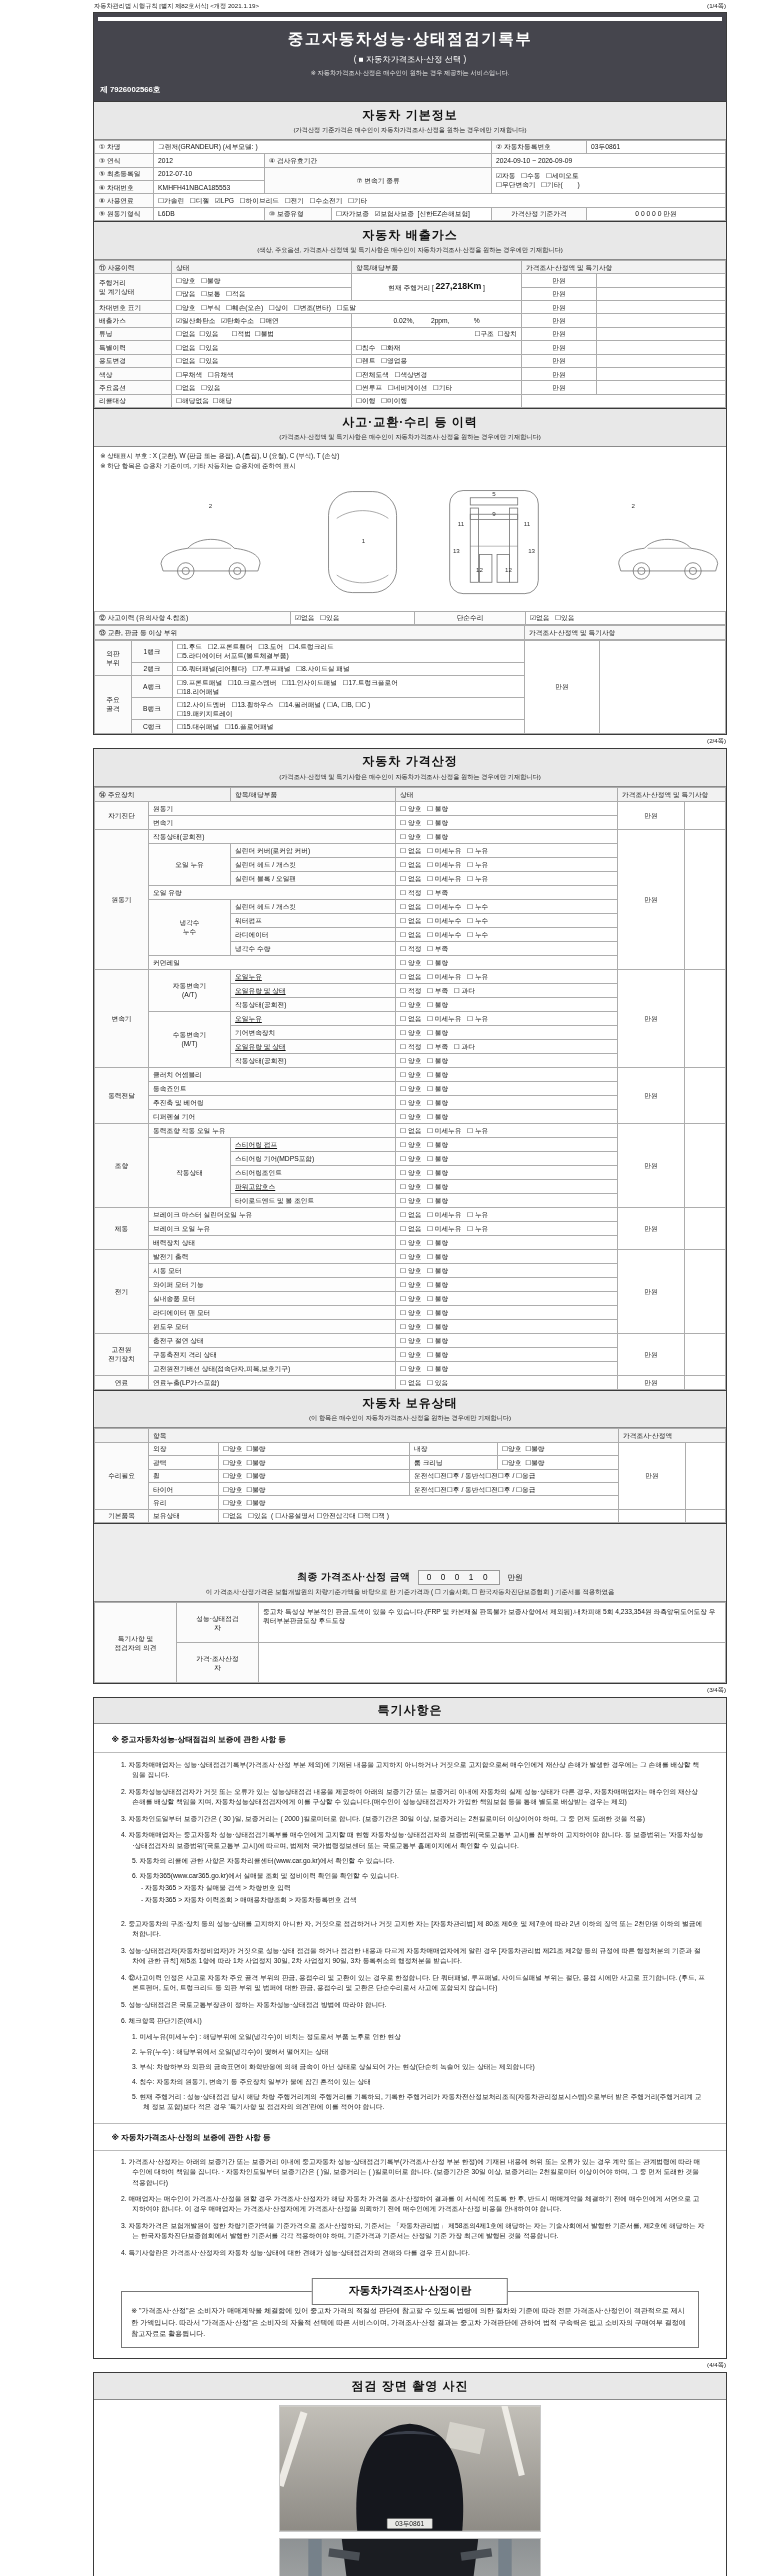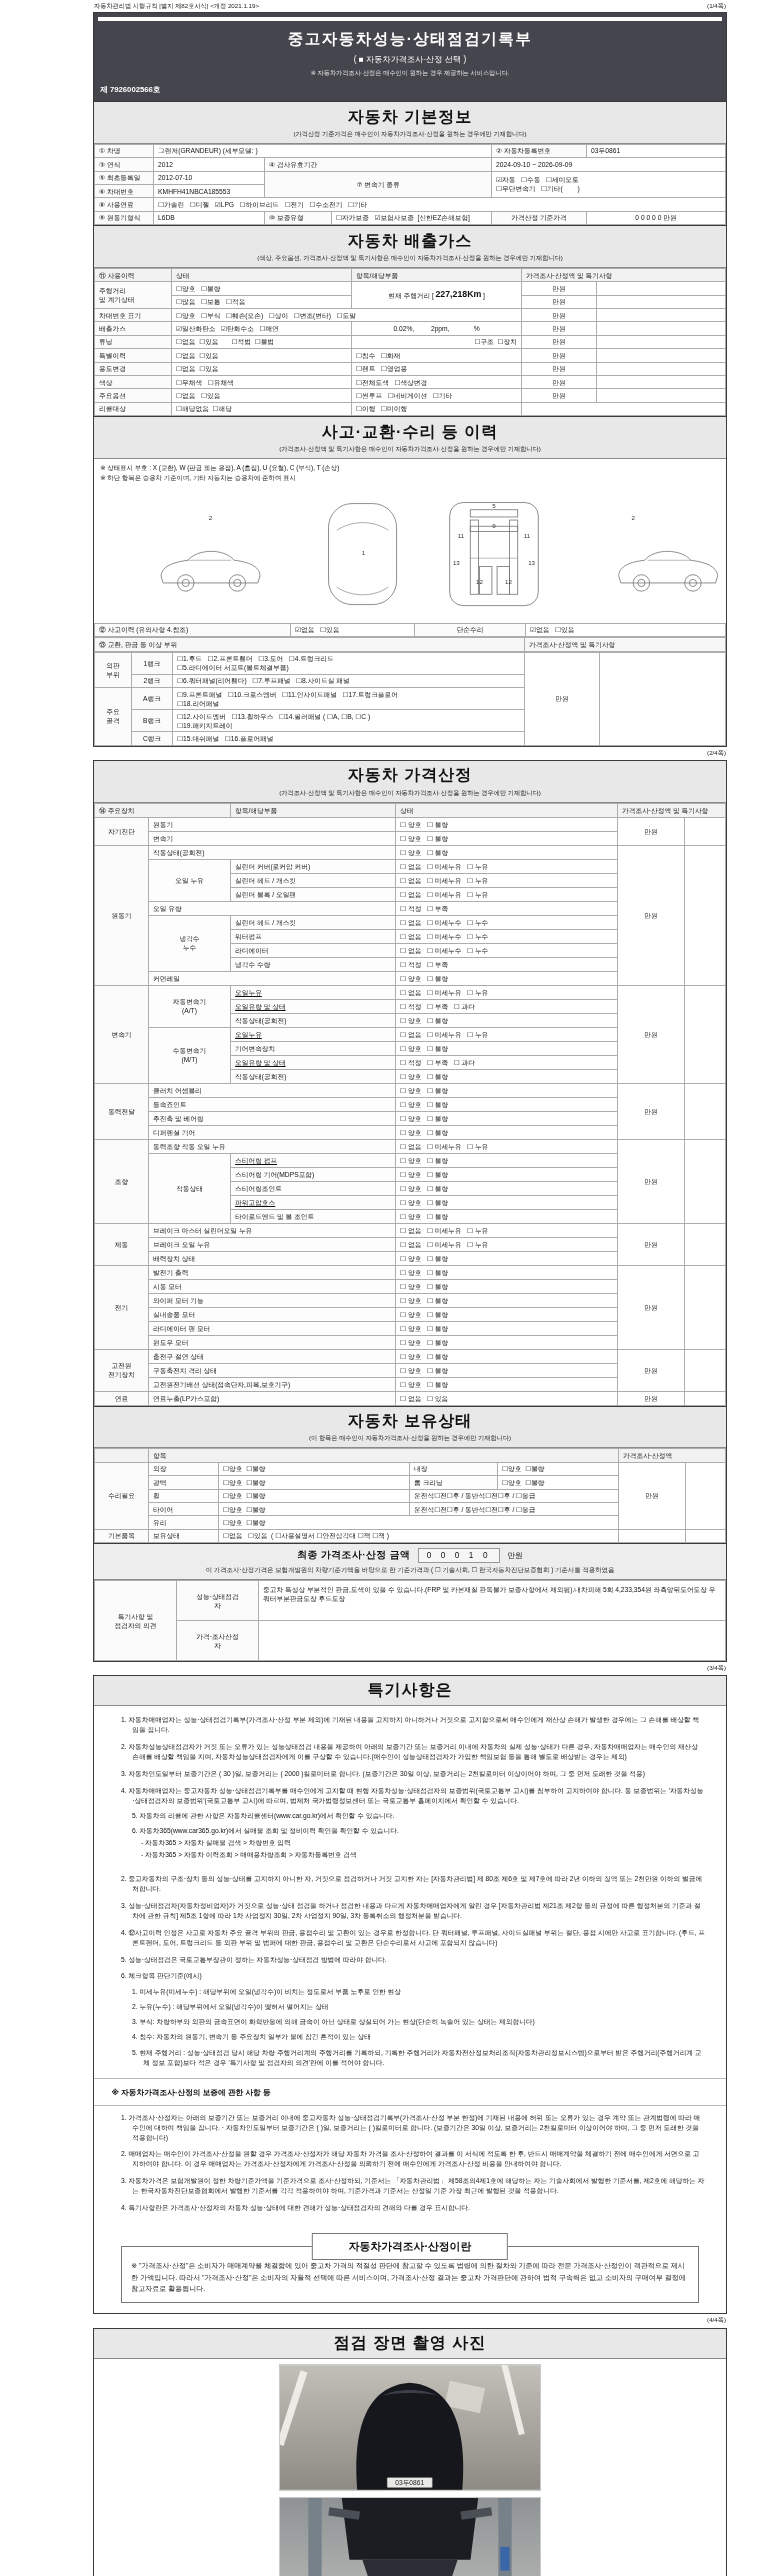--- a/index.html
+++ b/index.html
@@ -11,21 +11,21 @@
   .sheet{border:1px solid #3b3b3b;background:#fff;}
   
   .darkhead{background:#45454d;color:#fff;padding:3.1px 0 6.2px;}
   .stripe{height:3.6px;background:#fff;margin:1.5px 4.1px 8.2px;}
   .maintitle{text-align:center;font-size:15.5px;font-weight:bold;letter-spacing:1.5px;}
   .subtitle{text-align:center;font-size:8.2px;margin-top:4.6px;}
   .servicenote{text-align:center;font-size:6.2px;color:#e6e6e6;margin-top:3.6px;}
   .docno{font-size:7.7px;font-weight:bold;padding:6.7px 0 0 6.2px;}
   
   .band{background:#e8e8e8;border-top:1px solid #3b3b3b;border-bottom:0.5px solid #8a8a8a;text-align:center;padding:4.6px 0 4.1px;}
-  .band .bt{font-size:16px;font-weight:bold;letter-spacing:1px;}
+  .band .bt{font-size:12px;font-weight:bold;letter-spacing:1px;}
   .band .bn{font-size:6.2px;margin-top:2.1px;color:#222;}
   
   .g{display:grid;border-left:0.5px solid #adadad;border-top:0.5px solid #adadad;grid-auto-rows:minmax(13.4px,auto);}
   .g>div{border-right:0.5px solid #adadad;border-bottom:0.5px solid #adadad;box-sizing:border-box;
          padding:1.5px 4.1px;font-size:6.7px;display:flex;align-items:center;white-space:pre-wrap;line-height:1.35;}
   .g .lab{background:#fbfbfb;}
   .g .hdr{background:#f2f2f2;}
   .g .hdr2{background:#f7f7f7;}
   .g .item{background:#fdfdfd;}
   .g .ctr{justify-content:center;text-align:center;}
@@ -35,21 +35,21 @@
   .odo-num{font-size:8.8px;font-weight:bold;margin:0 1.5px;}
   #g-detail{grid-auto-rows:minmax(14px,auto);}
   #g-remarks{grid-auto-rows:minmax(40px,auto);}
   #g-remarks>div{align-items:flex-start;padding-top:4.1px;}
   #g-remarks .lab{align-items:center;}
   
   .legend{padding:4.1px 6.2px 1px;font-size:6.4px;line-height:1.6;border-bottom:0;}
   .diagramwrap{padding:2.1px 0 5.2px;}
   
   .finalband{background:#ededed;border-top:1px solid #3b3b3b;border-bottom:0.5px solid #8a8a8a;text-align:center;padding:4.1px 0 3.6px;}
-  .fp-line{display:flex;justify-content:center;align-items:center;gap:7.2px;}
+  .fp-line{display:flex;justify-content:center;align-items:center;gap:7.2px;margin-top:42px;}
   .fp-label{font-size:9.8px;font-weight:bold;letter-spacing:0.5px;}
   .fp-digits{border:0.5px solid #999;background:#f6f6f6;padding:2.1px 8.2px;font-size:8.2px;letter-spacing:3.6px;}
   .fp-unit{font-size:7.7px;}
   .fp-note{font-size:6.4px;margin-top:2.6px;color:#222;}
   
   .nbody{padding:2.1px 0 11.3px;font-size:6.7px;line-height:1.5;}
   .nhead{font-size:7.7px;font-weight:600;padding:7.7px 17.5px 6.7px;border-bottom:0.5px solid #bbb;}
   .nhead.mid{border-top:0.5px solid #bbb;margin-top:10.3px;}
   .nitem{margin:6.7px 20.6px 0 27px;padding-left:11.3px;text-indent:-11.3px;}
   .nsub{margin:5.2px 20.6px 0 38px;padding-left:11.3px;text-indent:-11.3px;}
@@ -452,20 +452,21 @@
       </div>
   </div>
 
   <div class="pgmark">(3/4쪽)</div>
 
   <div class="sheet">
     <div class="band" style="border-top:none">
       <div class="bt">특기사항은</div>
     </div>
     <div class="nbody" id="notice-body">
+        <div class="nhead">※ 중고자동차성능·상태점검의 보증에 관한 사항 등</div>
         <div class="nitem">1.  자동차매매업자는 성능·상태점검기록부(가격조사·산정 부분 제외)에 기재된 내용을 고지하지 아니하거나 거짓으로 고지함으로써 매수인에게 재산상 손해가 발생한 경우에는 그 손해를 배상할 책임을 집니다.</div>
         <div class="nitem">2.  자동차성능상태점검자가 거짓 또는 오류가 있는 성능상태점검 내용을 제공하여 아래의 보증기간 또는 보증거리 이내에 자동차의 실제 성능·상태가 다른 경우, 자동차매매업자는 매수인의 재산상 손해를 배상할 책임을 지며, 자동차성능상태점검자에게 이를 구상할 수 있습니다.(매수인이 성능상태점검자가 가입한 책임보험 등을 통해 별도로 배상받는 경우는 제외)</div>
         <div class="nitem">3.  자동차인도일부터 보증기간은 ( 30 )일, 보증거리는 ( 2000 )킬로미터로 합니다. (보증기간은 30일 이상, 보증거리는 2천킬로미터 이상이어야 하며, 그 중 먼저 도래한 것을 적용)</div>
         <div class="nitem">4.  자동차매매업자는 중고자동차 성능·상태점검기록부를 매수인에게 고지할 때 현행 자동차성능·상태점검자의 보증범위(국토교통부 고시)를 첨부하여 고지하여야 합니다. 동 보증범위는 '자동차성능·상태점검자의 보증범위'(국토교통부 고시)에 따르며, 법제처 국가법령정보센터 또는 국토교통부 홈페이지에서 확인할 수 있습니다.</div>
         <div class="nsub">5.  자동차의 리콜에 관한 사항은 자동차리콜센터(www.car.go.kr)에서 확인할 수 있습니다.</div>
         <div class="nsub">6.  자동차365(www.car365.go.kr)에서 실매물 조회 및 정비이력 확인을 확인할 수 있습니다.</div>
         <div class="nsub2">- 자동차365 &gt; 자동차 실매물 검색 &gt; 차량번호 입력</div>
         <div class="nsub2">- 자동차365 &gt; 자동차 이력조회 &gt; 매매용차량조회 &gt; 자동차등록번호 검색</div>
         <div class="ngap"></div>
         <div class="nitem">2.  중고자동차의 구조·장치 등의 성능·상태를 고지하지 아니한 자, 거짓으로 점검하거나 거짓 고지한 자는 [자동차관리법] 제 80조 제6호 및 제7호에 따라 2년 이하의 징역 또는 2천만원 이하의 벌금에 처합니다.</div>

